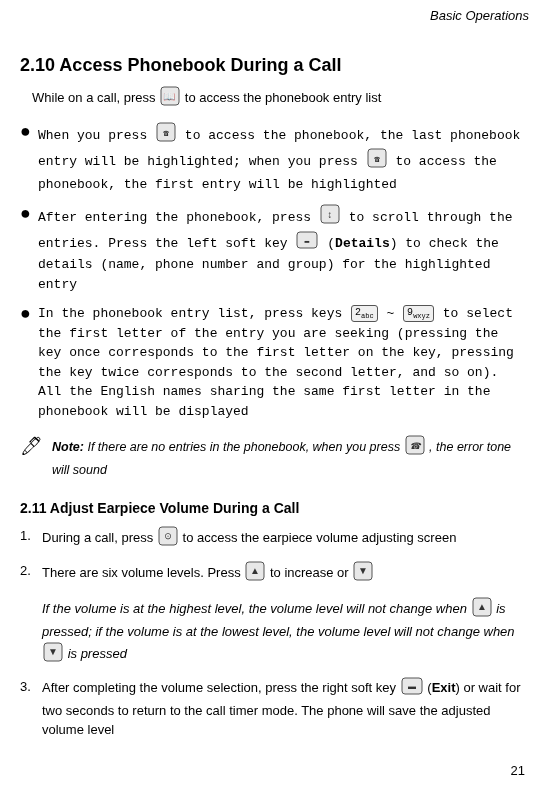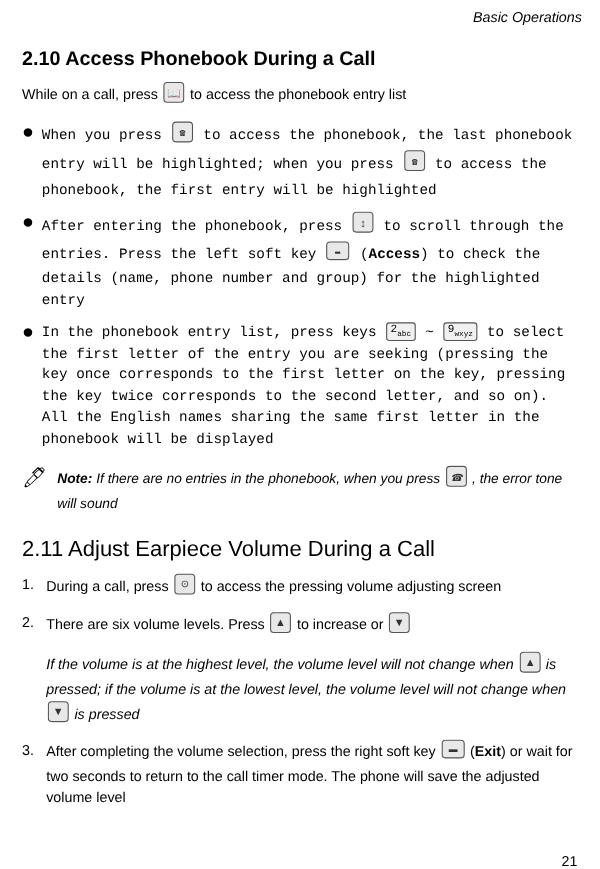--- a/index.html
+++ b/index.html
@@ -28,33 +28,34 @@
     }
 
     .content {
       padding: 10px 20px 20px 20px;
     }
 
     .section-title {
       font-size: 18px;
       font-weight: bold;
       margin-bottom: 10px;
-      margin-top: 6px;
+      margin-top: 18px;
     }
 
     .section-subtitle {
-      font-size: 20px;
-      font-weight: normal;
+      font-size: 14px;
+      font-weight: bold;
       margin-bottom: 10px;
       margin-top: 16px;
     }
 
     .intro-para {
       margin-bottom: 10px;
       line-height: 1.5;
+      margin-left: 12px;
     }
 
     .bullet-list {
       list-style: none;
       padding: 0;
       margin-bottom: 8px;
     }
 
     .bullet-item {
       display: flex;
@@ -132,21 +133,21 @@
       min-width: 18px;
       text-align: center;
     }
 
     .bold-text {
       font-weight: bold;
     }
 
     .page-number {
       position: absolute;
-      bottom: 0;
+      bottom: 12px;
       right: 20px;
       font-size: 13px;
     }
 
     
     .svg-key {
       display: inline-block;
       vertical-align: middle;
       margin: 0 1px;
     }
@@ -208,21 +209,21 @@
               <text x="10" y="14" text-anchor="middle" font-size="10" fill="#333">↕</text>
             </svg>
           </span>
           <span> to scroll through the entries. Press the left soft key </span>
           <span class="svg-key">
             <svg width="22" height="18" viewBox="0 0 22 18">
               <rect x="1" y="1" width="20" height="16" rx="3" ry="3" fill="#e8e8e8" stroke="#555" stroke-width="1"></rect>
               <text x="11" y="12" text-anchor="middle" font-size="8" fill="#333">▬</text>
             </svg>
           </span>
-          <span> (<span class="bold-text">Access</span>) to check the details (name, phone number and group) for the highlighted entry</span>
+          <span> (<span class="bold-text">Details</span>) to check the details (name, phone number and group) for the highlighted entry</span>
         </span>
       </li>
 
       <li class="bullet-item">
         <span class="bullet-dot">●</span>
         <span class="bullet-text">
           <span>In the phonebook entry list, press keys </span>
           <span class="key-icon">2<sub style="font-size:7px;">abc</sub></span>
           <span> ~ </span>
           <span class="key-icon">9<sub style="font-size:7px;">wxyz</sub></span>
@@ -254,21 +255,21 @@
       <li class="numbered-item">
         <span class="num-label">1.</span>
         <span class="num-text">
           <span>During a call, press </span>
           <span class="svg-key">
             <svg width="20" height="20" viewBox="0 0 20 20">
               <rect x="1" y="1" width="18" height="18" rx="3" ry="3" fill="#e8e8e8" stroke="#555" stroke-width="1"></rect>
               <text x="10" y="13" text-anchor="middle" font-size="9" fill="#333">⊙</text>
             </svg>
           </span>
-          <span> to access the pressing volume adjusting screen</span>
+          <span> to access the earpiece volume adjusting screen</span>
         </span>
       </li>
 
       <li class="numbered-item">
         <span class="num-label">2.</span>
         <span class="num-text">
           <span>There are six volume levels. Press </span>
           <span class="svg-key">
             <svg width="20" height="20" viewBox="0 0 20 20">
               <rect x="1" y="1" width="18" height="18" rx="3" ry="3" fill="#e8e8e8" stroke="#555" stroke-width="1"></rect>

